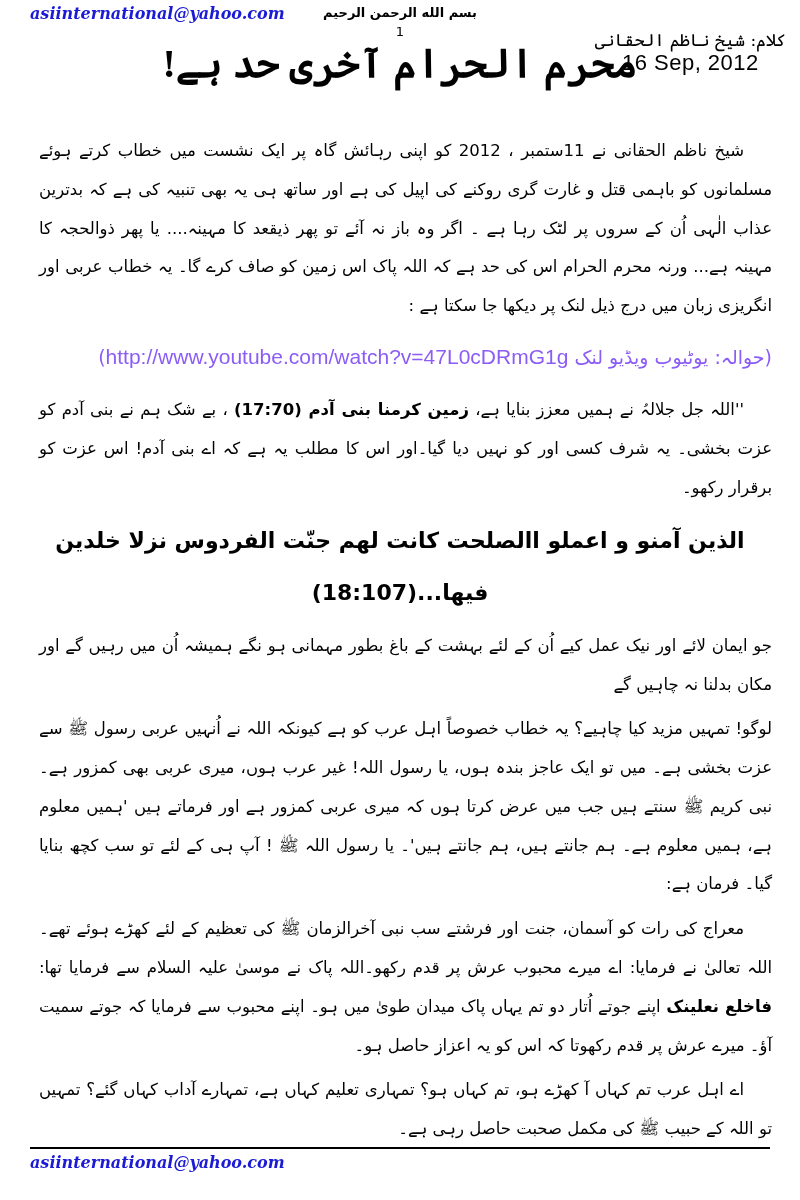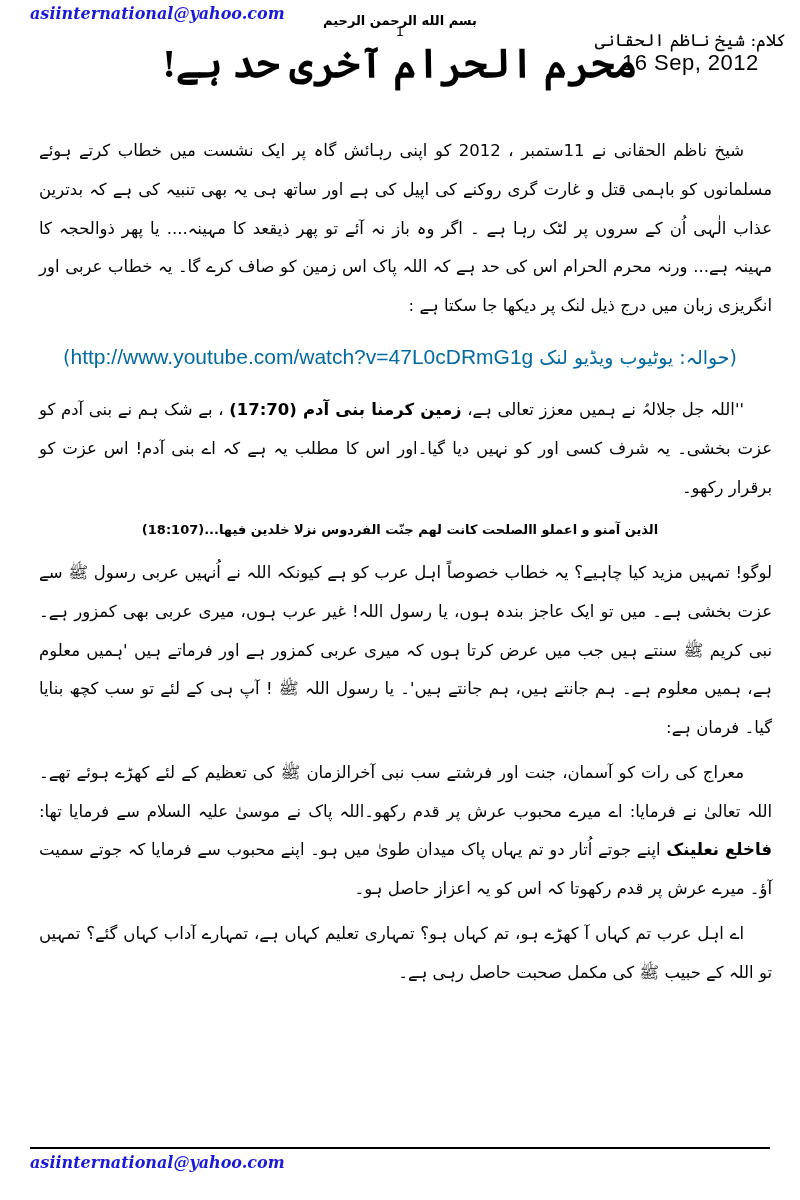--- a/index.html
+++ b/index.html
@@ -4,42 +4,42 @@
 <style>
   html,body{margin:0;padding:0;background:#ffffff;}
   body{width:800px;height:1200px;position:relative;overflow:hidden;
        font-family:"DejaVu Sans","Liberation Sans",sans-serif;color:#000;}
 
   
   .top-email{position:absolute;top:4px;left:30px;
              font-family:"DejaVu Serif","Liberation Serif",serif;
              font-style:italic;font-weight:bold;font-size:16px;color:#1b1bd6;}
   .bismillah{position:absolute;top:5px;left:0;width:100%;text-align:center;
-             font-size:13px;font-weight:bold;direction:rtl;margin-top:8px;}
+             font-size:13px;font-weight:bold;direction:rtl;}
   .page-num{position:absolute;top:24px;left:0;width:100%;text-align:center;
             font-size:13px;}
   .speaker-block{position:absolute;top:30px;right:14px;text-align:center;}
   .speaker-line{font-size:17px;direction:rtl;
                 font-family:"DejaVu Serif","Liberation Serif",serif;}
   .date-line{font-size:22px;letter-spacing:.5px;
              font-family:"Liberation Sans","DejaVu Sans",sans-serif;}
   .doc-title{position:absolute;top:40px;left:0;width:100%;text-align:center;
              direction:rtl;font-size:40px;font-weight:bold;
              font-family:Liberation Serif, serif;}
 
   
   .content{position:absolute;top:132px;left:28px;right:28px;direction:rtl;
            text-align:justify;font-size:16.5px;line-height:2.35;}
   .para{margin:0 0 6px 11px;text-indent:28px;}
   .para.no-indent{text-indent:0;}
   .quote-bold{font-weight:bold;
               font-family:"DejaVu Sans","Liberation Sans",sans-serif;}
-  .verse-line{text-align:center;font-weight:bold;font-size:13px;
+  .verse-line{text-align:center;font-weight:bold;font-size:22px;
               margin:8px 0;text-indent:0;}
-  .link-line{text-align:center;direction:rtl;color:#0369a1;font-size:19px;
+  .link-line{direction:rtl;color:#8b5cf6;font-size:19px;
              margin:4px 0 10px 0;text-indent:0;}
   .link-line .url{direction:ltr;unicode-bidi:embed;
                   font-family:"Liberation Sans","DejaVu Sans",sans-serif;
                   font-size:21px;}
 
   
   .footer-rule{position:absolute;left:30px;right:30px;top:1147px;
                border-top:2px solid #000;}
   .footer-email{position:absolute;top:1153px;left:30px;
                 font-family:"DejaVu Serif","Liberation Serif",serif;
@@ -67,25 +67,26 @@
 
 <div class="content">
 
   <p class="para">شیخ ناظم الحقانی نے 11ستمبر ، 2012 کو اپنی رہائش گاہ پر ایک نشست میں خطاب کرتے ہوئے مسلمانوں کو باہمی قتل و غارت گری روکنے کی اپیل کی ہے اور ساتھ ہی یہ بھی تنبیہ کی ہے کہ بدترین عذاب الٰہی اُن کے سروں پر لٹک رہا ہے ۔ اگر وہ باز نہ آئے تو پھر ذیقعد کا مہینہ.... یا پھر ذوالحجہ کا مہینہ ہے... ورنہ محرم الحرام اس کی حد ہے کہ اللہ پاک اس زمین کو صاف کرے گا۔ یہ خطاب عربی اور انگریزی زبان میں درج ذیل لنک پر دیکھا جا سکتا ہے :</p>
 
   <div class="link-line">
     <span>(حوالہ: یوٹیوب ویڈیو لنک</span>
     <span class="url">http://www.youtube.com/watch?v=47L0cDRmG1g</span><span>)</span>
   </div>
 
-  <p class="para"><span>''اللہ جل جلالہُ نے ہمیں معزز تعالی ہے، </span><span class="quote-bold">زمین کرمنا بنی آدم (17:70)</span><span> ، بے شک ہم نے بنی آدم کو عزت بخشی۔ یہ شرف کسی اور کو نہیں دیا گیا۔اور اس کا مطلب یہ ہے کہ اے بنی آدم! اس عزت کو برقرار رکھو۔</span></p>
+  <p class="para"><span>''اللہ جل جلالہُ نے ہمیں معزز بنایا ہے، </span><span class="quote-bold">زمین کرمنا بنی آدم (17:70)</span><span> ، بے شک ہم نے بنی آدم کو عزت بخشی۔ یہ شرف کسی اور کو نہیں دیا گیا۔اور اس کا مطلب یہ ہے کہ اے بنی آدم! اس عزت کو برقرار رکھو۔</span></p>
 
 
   <p class="para verse-line">الذين آمنو و اعملو االصلحت كانت لهم جنّت الفردوس نزلا خلدين فيها...(18:107)</p>
 
+  <p class="para no-indent">جو ایمان لائے اور نیک عمل کیے اُن کے لئے بہشت کے باغ بطور مہمانی ہو نگے ہمیشہ اُن میں رہیں گے اور مکان بدلنا نہ چاہیں گے</p>
 
   <p class="para no-indent">لوگو! تمہیں مزید کیا چاہیے؟ یہ خطاب خصوصاً اہل عرب کو ہے کیونکہ اللہ نے اُنہیں عربی رسول ﷺ سے عزت بخشی ہے۔ میں تو ایک عاجز بندہ ہوں، یا رسول اللہ! غیر عرب ہوں، میری عربی بھی کمزور ہے۔ نبی کریم ﷺ سنتے ہیں جب میں عرض کرتا ہوں کہ میری عربی کمزور ہے اور فرماتے ہیں 'ہمیں معلوم ہے، ہمیں معلوم ہے۔ ہم جانتے ہیں، ہم جانتے ہیں'۔ یا رسول اللہ ﷺ ! آپ ہی کے لئے تو سب کچھ بنایا گیا۔ فرمان ہے:</p>
 
 
   <p class="para"><span>معراج کی رات کو آسمان، جنت اور فرشتے سب نبی آخرالزمان ﷺ کی تعظیم کے لئے کھڑے ہوئے تھے۔اللہ تعالیٰ نے فرمایا: اے میرے محبوب عرش پر قدم رکھو۔اللہ پاک نے موسیٰ علیہ السلام سے فرمایا تھا: </span><span class="quote-bold">فاخلع نعلینک</span><span> اپنے جوتے اُتار دو تم یہاں پاک میدان طویٰ میں ہو۔ اپنے محبوب سے فرمایا کہ جوتے سمیت آؤ۔ میرے عرش پر قدم رکھوتا کہ اس کو یہ اعزاز حاصل ہو۔</span></p>
 
   <p class="para">اے اہل عرب تم کہاں آ کھڑے ہو، تم کہاں ہو؟ تمہاری تعلیم کہاں ہے، تمہارے آداب کہاں گئے؟ تمہیں تو اللہ کے حبیب ﷺ کی مکمل صحبت حاصل رہی ہے۔</p>
 
 </div>
 

